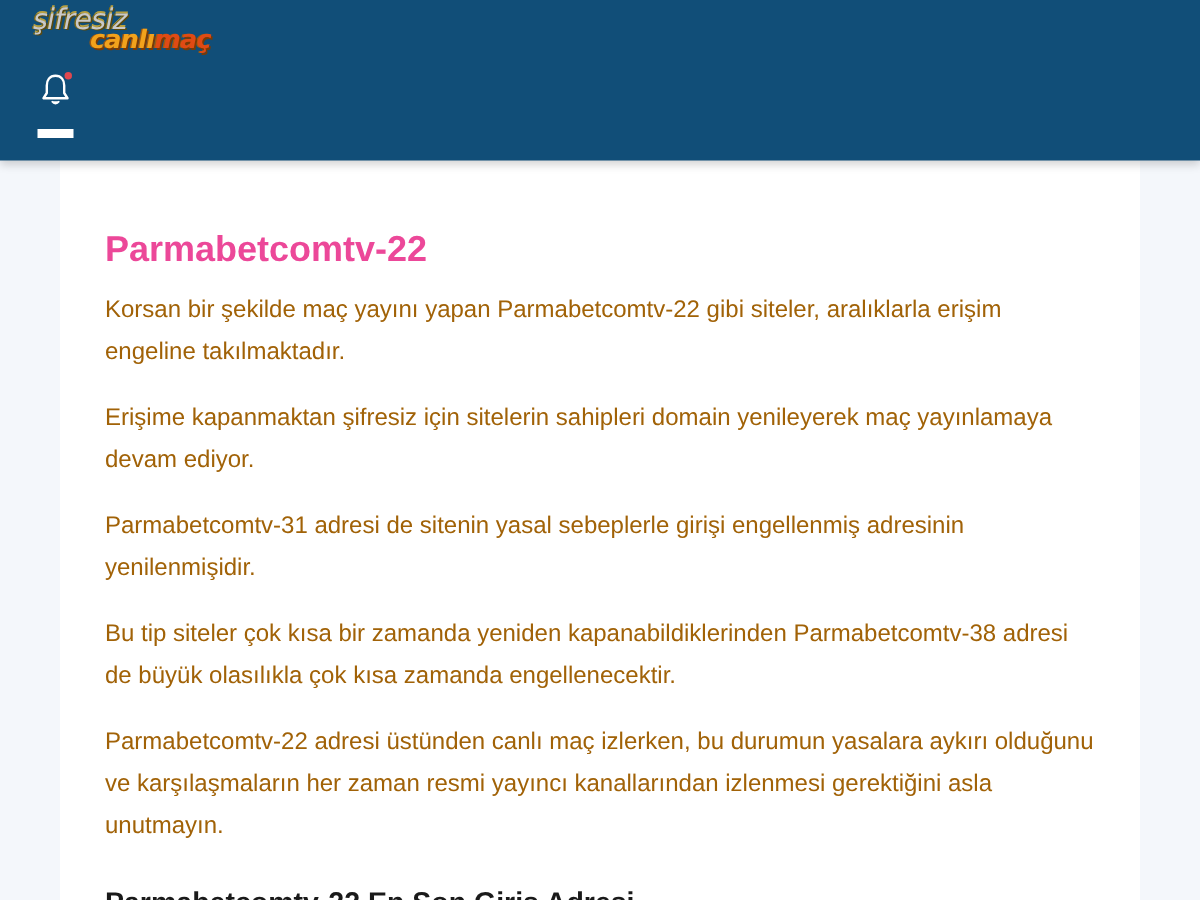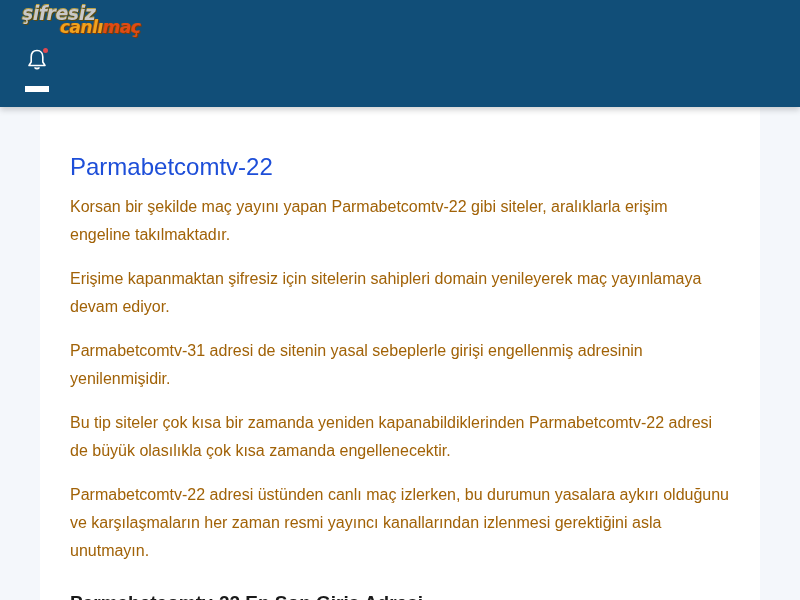--- a/index.html
+++ b/index.html
@@ -13,21 +13,21 @@
       position: absolute; left: 0; top: 0; width: 800px; height: 107px;
       background: #114e78;
       box-shadow: 0 3px 6px rgba(0,0,0,0.18);
       z-index: 2;
     }
     .logo {
       position: absolute; left: 20px; top: 2px; width: 145px; height: 38px;
     }
     .logo .l1 {
       position: absolute; left: 2px; top: 0px;
-      font-family: "DejaVu Sans", sans-serif; font-weight: bold; font-style: italic;
+      font-family: "DejaVu Sans", sans-serif; font-weight: normal; font-style: italic;
       font-size: 19px; letter-spacing: -0.5px;
       color: #c9c9c9;
       text-shadow: 1px 1px 0 #5a4a10, -1px 0 0 #7b6a1a, 0 -1px 0 #b8a040;
     }
     .logo .l2 {
       position: absolute; left: 40px; top: 15px;
       font-family: "DejaVu Sans", sans-serif; font-weight: bold; font-style: italic;
       font-size: 17px; letter-spacing: -0.5px;
       color: #f2a21c;
       text-shadow: 1px 1px 0 #7a3a05, -1px 0 0 #a05a10;
@@ -44,21 +44,21 @@
     .menu-toggle {
       position: absolute; left: 25px; top: 86px; width: 24px; height: 6px;
       background: #ffffff; cursor: pointer;
     }
     .card {
       position: absolute; left: 40px; top: 107px; width: 720px; height: 520px;
       background: #ffffff;
       padding: 44px 30px 0 30px;
     }
     .title {
-      font-size: 24px; font-weight: normal; color: #1d4ed8;
+      font-size: 24px; font-weight: bold; color: #ec4899;
       line-height: 32px; margin-bottom: 10px;
     }
     .para {
       font-size: 16px; line-height: 28px; color: #a16207;
       margin-bottom: 16px;
     }
     .subhead {
       font-size: 19px; font-weight: bold; color: #1a1a1a;
       margin-top: 26px; line-height: 24px;
     }
@@ -81,16 +81,16 @@
   </div>
 
   <div class="menu-toggle"></div>
 </header>
 
 <main class="card">
   <h1 class="title">Parmabetcomtv-22</h1>
   <p class="para">Korsan bir şekilde maç yayını yapan Parmabetcomtv-22 gibi siteler, aralıklarla erişim engeline takılmaktadır.</p>
   <p class="para">Erişime kapanmaktan şifresiz için sitelerin sahipleri domain yenileyerek maç yayınlamaya devam ediyor.</p>
   <p class="para">Parmabetcomtv-31 adresi de sitenin yasal sebeplerle girişi engellenmiş adresinin yenilenmişidir.</p>
-  <p class="para">Bu tip siteler çok kısa bir zamanda yeniden kapanabildiklerinden Parmabetcomtv-22 adresi de büyük olasılıkla çok kısa zamanda engellenecektir.</p>
+  <p class="para">Bu tip siteler çok kısa bir zamanda yeniden kapanabildiklerinden Parmabetcomtv-38 adresi de büyük olasılıkla çok kısa zamanda engellenecektir.</p>
   <p class="para">Parmabetcomtv-22 adresi üstünden canlı maç izlerken, bu durumun yasalara aykırı olduğunu ve karşılaşmaların her zaman resmi yayıncı kanallarından izlenmesi gerektiğini asla unutmayın.</p>
   <h2 class="subhead">Parmabetcomtv-22 En Son Giriş Adresi</h2>
 </main>
 
 </body></html>

